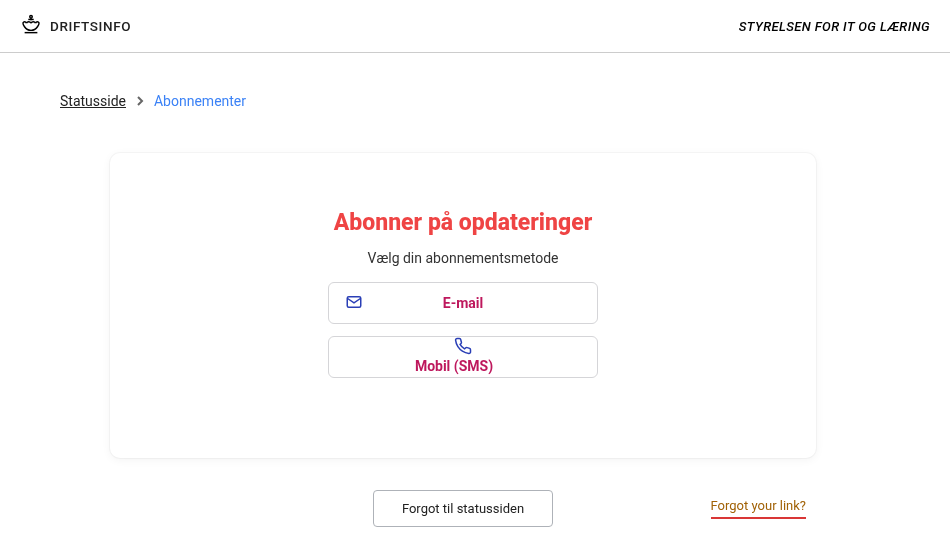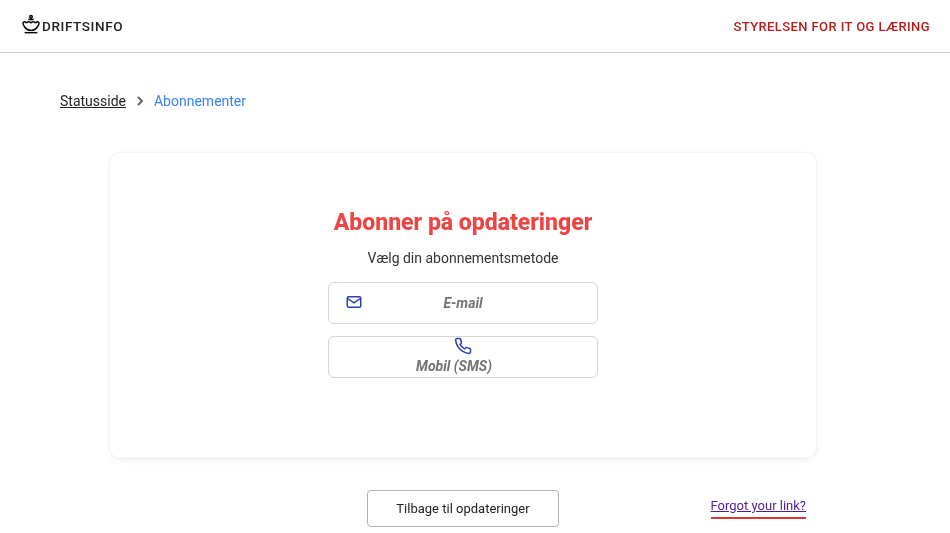--- a/index.html
+++ b/index.html
@@ -16,37 +16,39 @@
     .header {
       display: flex;
       justify-content: space-between;
       align-items: center;
       padding: 14px 20px;
       border-bottom: 1px solid #ccc;
     }
     .brand {
       display: flex;
       align-items: center;
+      gap: 8px;
     }
     .crown-icon {
       width: 22px;
       height: 20px;
       color: #000;
     }
     .brand-text {
       font-size: 13.5px;
       letter-spacing: 0.6px;
       color: #222;
       font-weight: 500;
     }
     .org-text {
       font-size: 13px;
       letter-spacing: 0.4px;
-      color: #b91c1c;
+      color: #000000;
       font-weight: 500;
+      font-style: italic;
     }
     .main {
       padding: 40px 84px 0 60px;
     }
     .breadcrumb {
       font-size: 14px;
       color: #333;
       margin-bottom: 44px;
       display: flex;
       align-items: center;
@@ -103,23 +105,22 @@
       color: #2a3fb6;
       width: 18px;
       height: 18px;
       flex-shrink: 0;
     }
     .option-label {
       flex: 1;
       text-align: center;
       font-size: 14px;
       font-weight: 700;
-      color: #737373;
+      color: #be185d;
       padding-right: 18px;
-      font-style: italic;
     }
     .footer-actions {
       display: flex;
       justify-content: center;
       align-items: center;
       margin: 32px 50px 0 50px;
       position: relative;
     }
     .back-button {
       border: 1px solid #aeb2b8;
@@ -128,22 +129,21 @@
       padding: 10px 28px;
       font-size: 13px;
       color: #222;
       cursor: pointer;
       font-family: inherit;
     }
     .forgot-link {
       position: absolute;
       right: 10px;
       font-size: 13px;
-      color: #4c1d95;
-      text-decoration: underline;
+      color: #a16207;
       cursor: pointer;
       padding-bottom: 4px;
       border-bottom: 2px solid #d93636;
     }
   </style>
 </head>
 <body>
 
 <div class="header">
   <div class="brand">
@@ -194,16 +194,16 @@
       <span>
         <svg class="option-icon" viewBox="0 0 24 24" fill="none" stroke="currentColor" stroke-width="2">
           <path d="M22 16.92v3a2 2 0 0 1-2.18 2 19.86 19.86 0 0 1-8.63-3.07 19.5 19.5 0 0 1-6-6A19.86 19.86 0 0 1 2.12 4.18 2 2 0 0 1 4.11 2h3a2 2 0 0 1 2 1.72c.13.96.37 1.9.72 2.81a2 2 0 0 1-.45 2.11L8.09 9.91a16 16 0 0 0 6 6l1.27-1.27a2 2 0 0 1 2.11-.45c.91.35 1.85.59 2.81.72A2 2 0 0 1 22 16.92z"></path>
         </svg>
       </span>
       <span class="option-label">Mobil (SMS)</span>
     </button>
   </div>
 
   <div class="footer-actions">
-    <button class="back-button">Tilbage til opdateringer</button>
+    <button class="back-button">Forgot til statussiden</button>
     <a class="forgot-link">Forgot your link?</a>
   </div>
 </div>
 
 </body></html>

